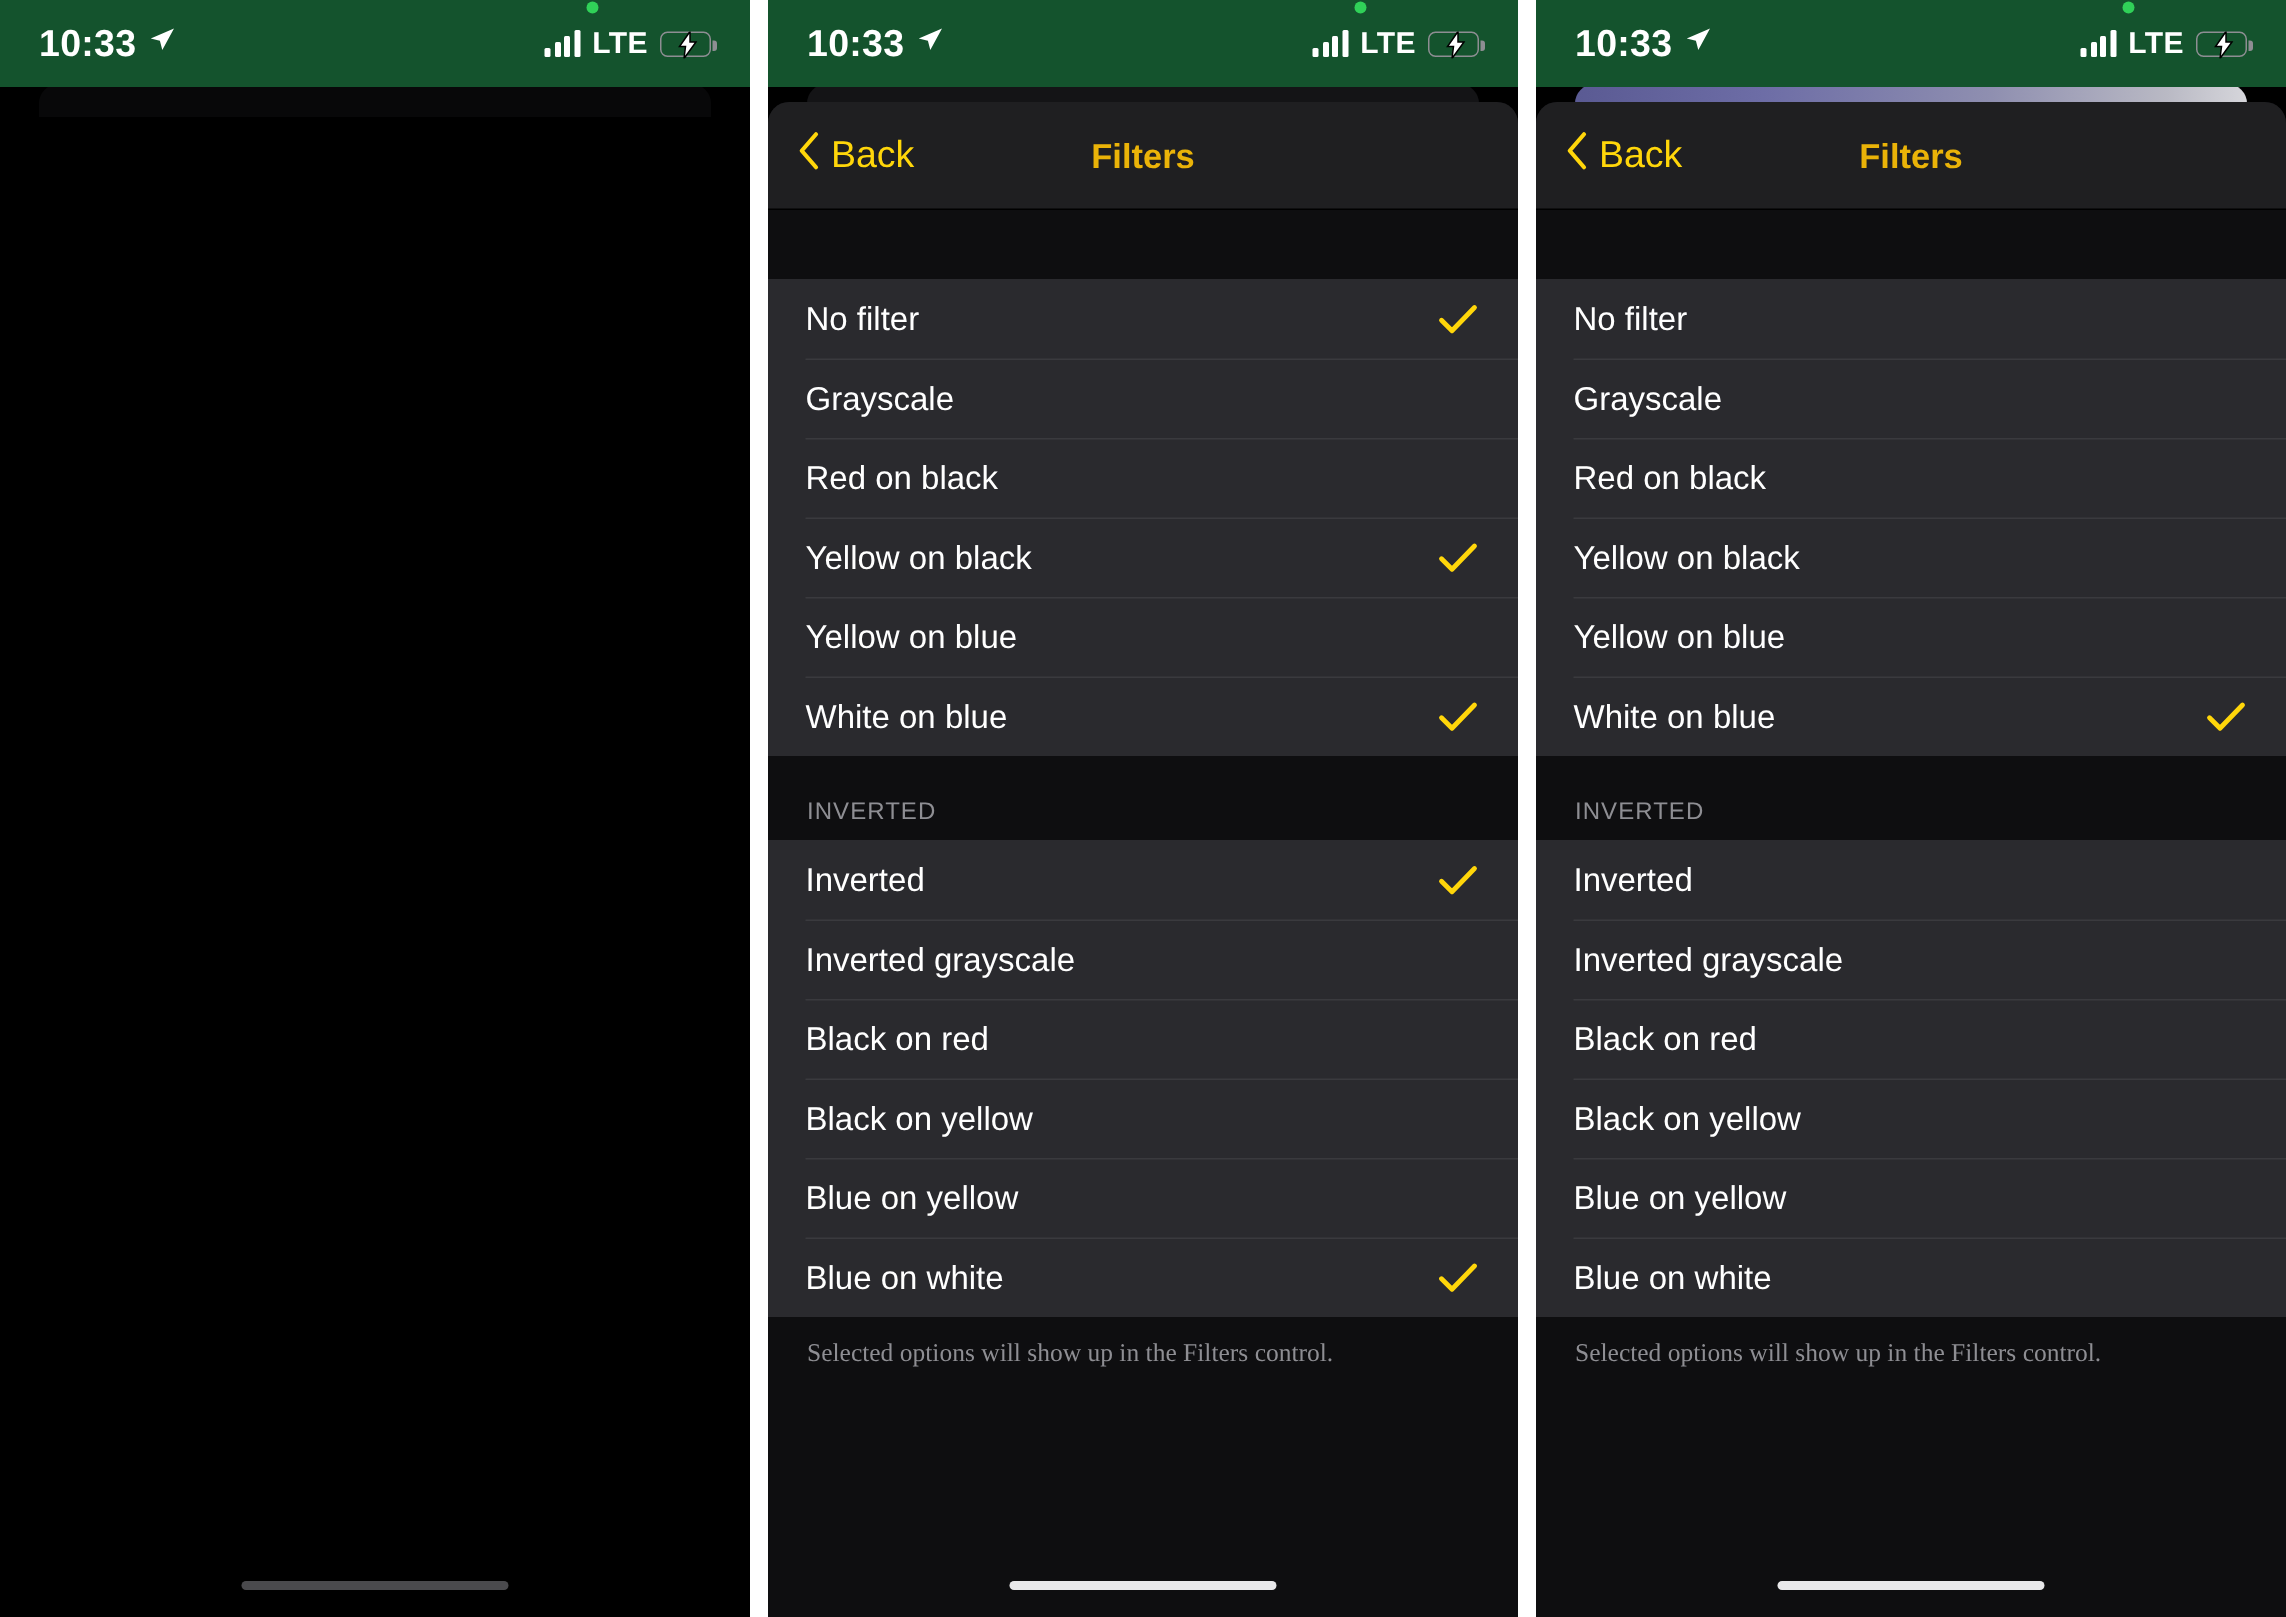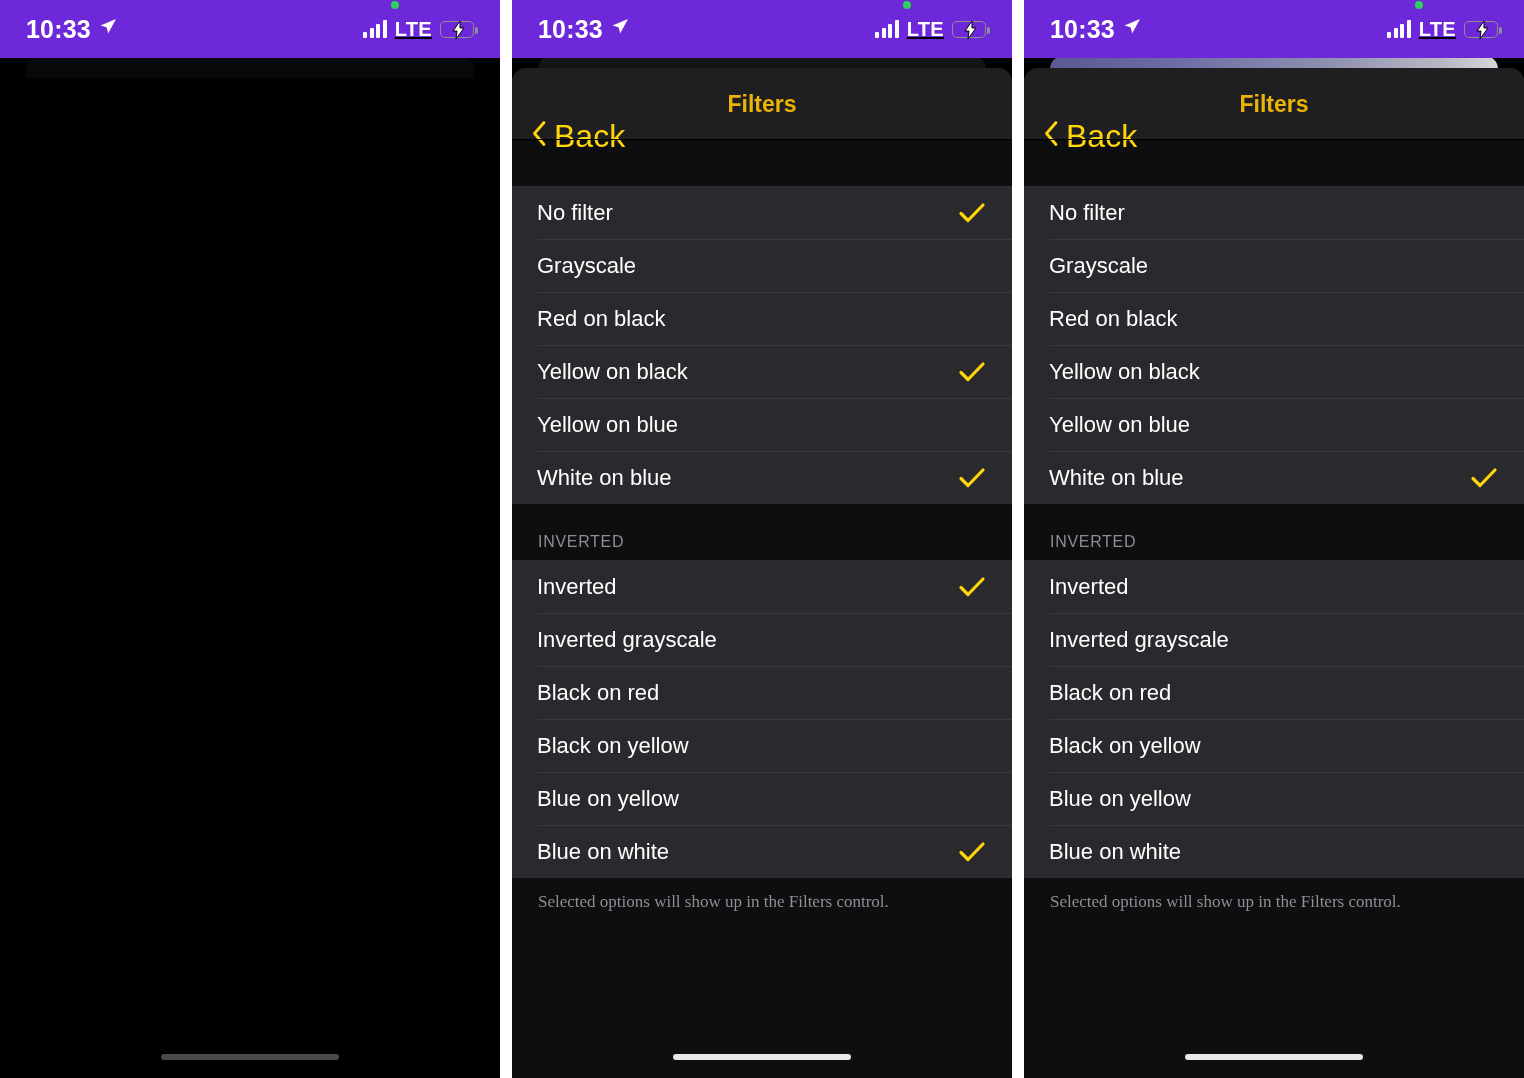--- a/index.html
+++ b/index.html
@@ -22,31 +22,31 @@
     flex: 0 0 500px;
   }
   .gap { flex: 0 0 12px; background: #ffffff; height: 1078px; }
 
   
   .dim .dimmable { filter: brightness(0.42); }
 
   
   .statusbar {
     position: absolute; top: 0; left: 0; right: 0; height: 58px;
-    background: #6d28d9; z-index: 40;
+    background: #14532d; z-index: 40;
     display: flex; align-items: center; justify-content: space-between;
     padding: 0 26px;
   }
   .sb-left { display: flex; align-items: center; gap: 8px; }
   .sb-time {
     color: #fff; font-size: 25px; font-weight: 600; letter-spacing: .2px;
     line-height: 1;
   }
   .loc-arrow { display: block; }
-  .sb-right { display: flex; align-items: center; gap: 8px; position: relative; text-decoration: underline; }
+  .sb-right { display: flex; align-items: center; gap: 8px; position: relative; }
   .rec-dot {
     position: absolute; width: 8px; height: 8px; border-radius: 50%;
     background: #30d158; top: -17px; left: 28px;
   }
   .bars { display: flex; align-items: flex-end; gap: 2.5px; height: 18px; }
   .bars i { display: block; width: 4px; background: #fff; border-radius: 1px; }
   .bars i:nth-child(1) { height: 6px; }
   .bars i:nth-child(2) { height: 10px; }
   .bars i:nth-child(3) { height: 14px; }
   .bars i:nth-child(4) { height: 18px; }
@@ -88,21 +88,21 @@
     display: flex; align-items: center; justify-content: center;
   }
   .navbar::after {
     content: ""; position: absolute; bottom: 0; left: 0; right: 0;
     height: 1px; background: #000;
   }
   .nav-title { color: #eab308; font-size: 23px; font-weight: 700; }
   .nav-back {
     position: absolute; left: 20px; top: 50%; transform: translateY(-50%);
     display: flex; align-items: center; gap: 7px;
-    color: #ffd60a; font-size: 32px; font-weight: 400; margin-top: 32px;
+    color: #ffd60a; font-size: 25px; font-weight: 400;
   }
 
   
   .spacer-dark { height: 46px; background: #0e0e10; }
   .list { background: #2a2a2e; }
   .row {
     position: relative; height: 53px;
     display: flex; align-items: center;
     padding: 0 26px 0 25px;
     background: #2a2a2e;

